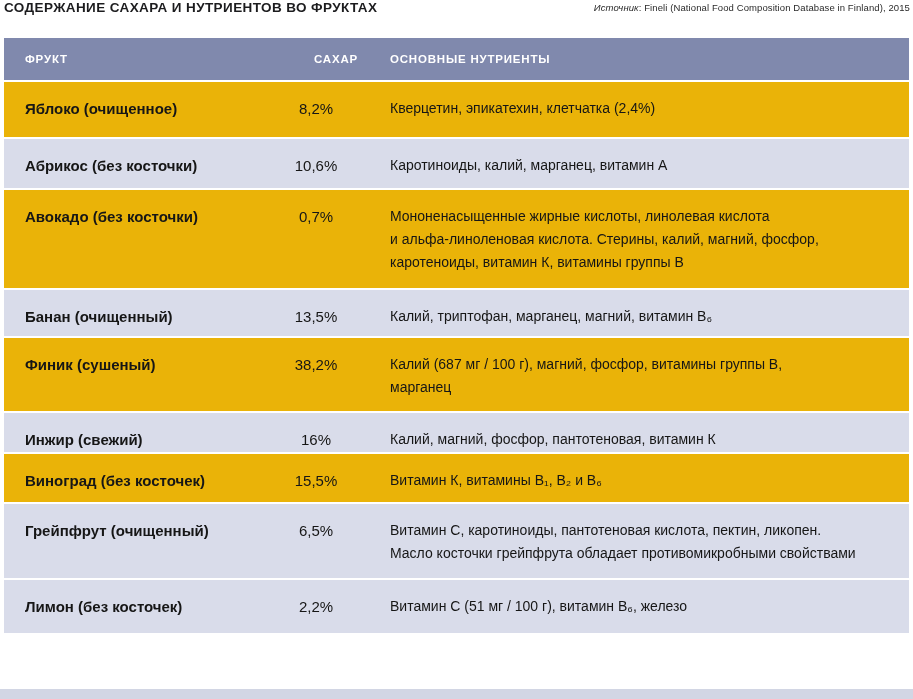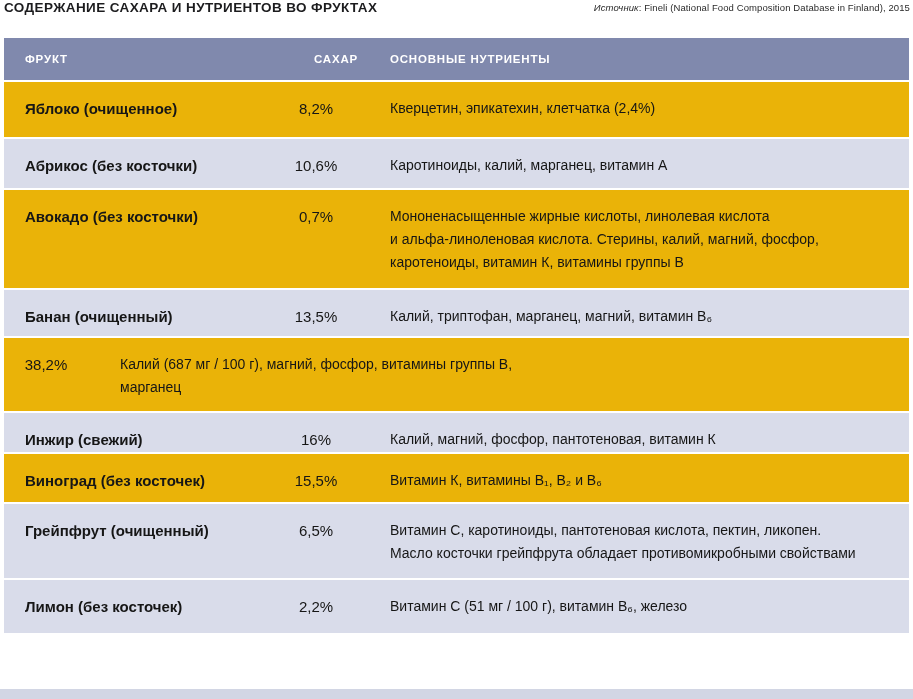--- a/index.html
+++ b/index.html
@@ -106,20 +106,21 @@
 каротеноиды, витамин К, витамины группы В</div>
     </div>
 
     <div class="row alt">
       <div class="col-fruit">Банан (очищенный)</div>
       <div class="col-sugar">13,5%</div>
       <div class="col-nutrients">Калий, триптофан, марганец, магний, витамин B₆</div>
     </div>
 
     <div class="row">
+      <div class="col-fruit">Финик (сушеный)</div>
       <div class="col-sugar">38,2%</div>
       <div class="col-nutrients">Калий (687 мг / 100 г), магний, фосфор, витамины группы В,
 марганец</div>
     </div>
 
     <div class="row alt">
       <div class="col-fruit">Инжир (свежий)</div>
       <div class="col-sugar">16%</div>
       <div class="col-nutrients">Калий, магний, фосфор, пантотеновая, витамин К</div>
     </div>

